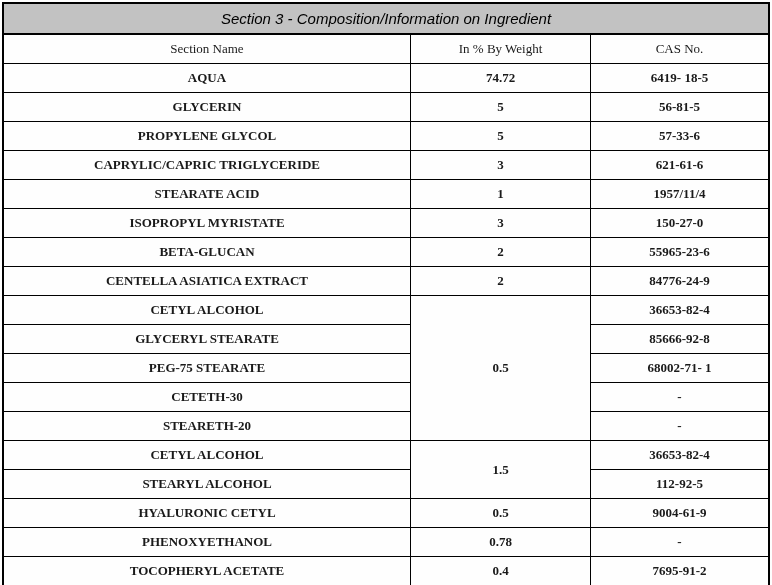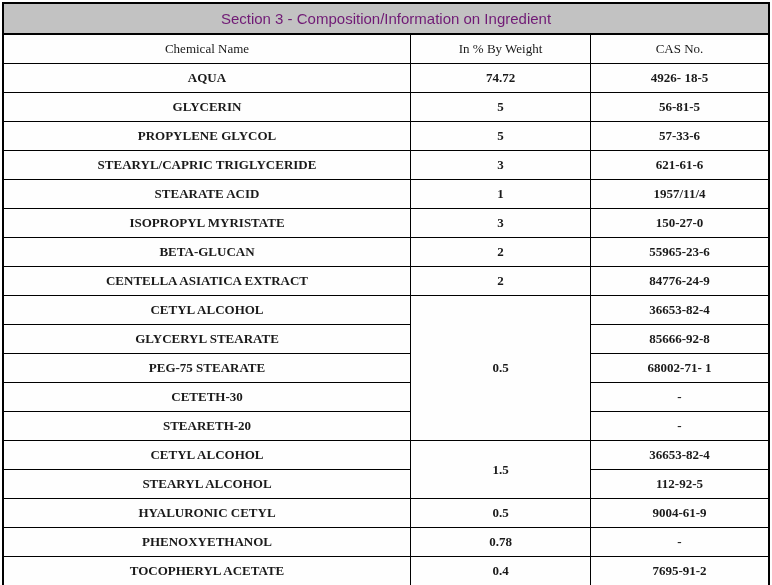--- a/index.html
+++ b/index.html
@@ -35,23 +35,24 @@
     height: 28px;
     overflow: hidden;
     white-space: nowrap;
     font-weight: bold;
   }
   tr.title-row td {
     background: #c2c2c2;
     font-family: "Liberation Sans", "DejaVu Sans", sans-serif;
     font-size: 15px;
     font-weight: 400;
-    color: #701a75;
+    color: #000000;
     height: 29px;
     border: 2px solid #000000;
+    font-style: italic;
   }
   tr.header-row th {
     font-weight: 400;
     font-size: 13px;
   }
 </style>
 </head>
 <body>
 
 <div class="sheet">
@@ -61,42 +62,42 @@
         <col class="c-weight">
         <col class="c-cas">
     </colgroup>
 
     <tbody>
         <tr class="title-row">
       <td colspan="3">Section 3 - Composition/Information on Ingredient</td>
     </tr>
 
     <tr class="header-row">
-      <th>Chemical Name</th>
+      <th>Section Name</th>
       <th>In % By Weight</th>
       <th>CAS No.</th>
     </tr>
 
     <tr>
       <td>AQUA</td>
       <td>74.72</td>
-      <td>4926- 18-5</td>
+      <td>6419- 18-5</td>
     </tr>
     <tr>
       <td>GLYCERIN</td>
       <td>5</td>
       <td>56-81-5</td>
     </tr>
     <tr>
       <td>PROPYLENE GLYCOL</td>
       <td>5</td>
       <td>57-33-6</td>
     </tr>
     <tr>
-      <td>STEARYL/CAPRIC TRIGLYCERIDE</td>
+      <td>CAPRYLIC/CAPRIC TRIGLYCERIDE</td>
       <td>3</td>
       <td>621-61-6</td>
     </tr>
     <tr>
       <td>STEARATE ACID</td>
       <td>1</td>
       <td>1957/11/4</td>
     </tr>
     <tr>
       <td>ISOPROPYL MYRISTATE</td>

